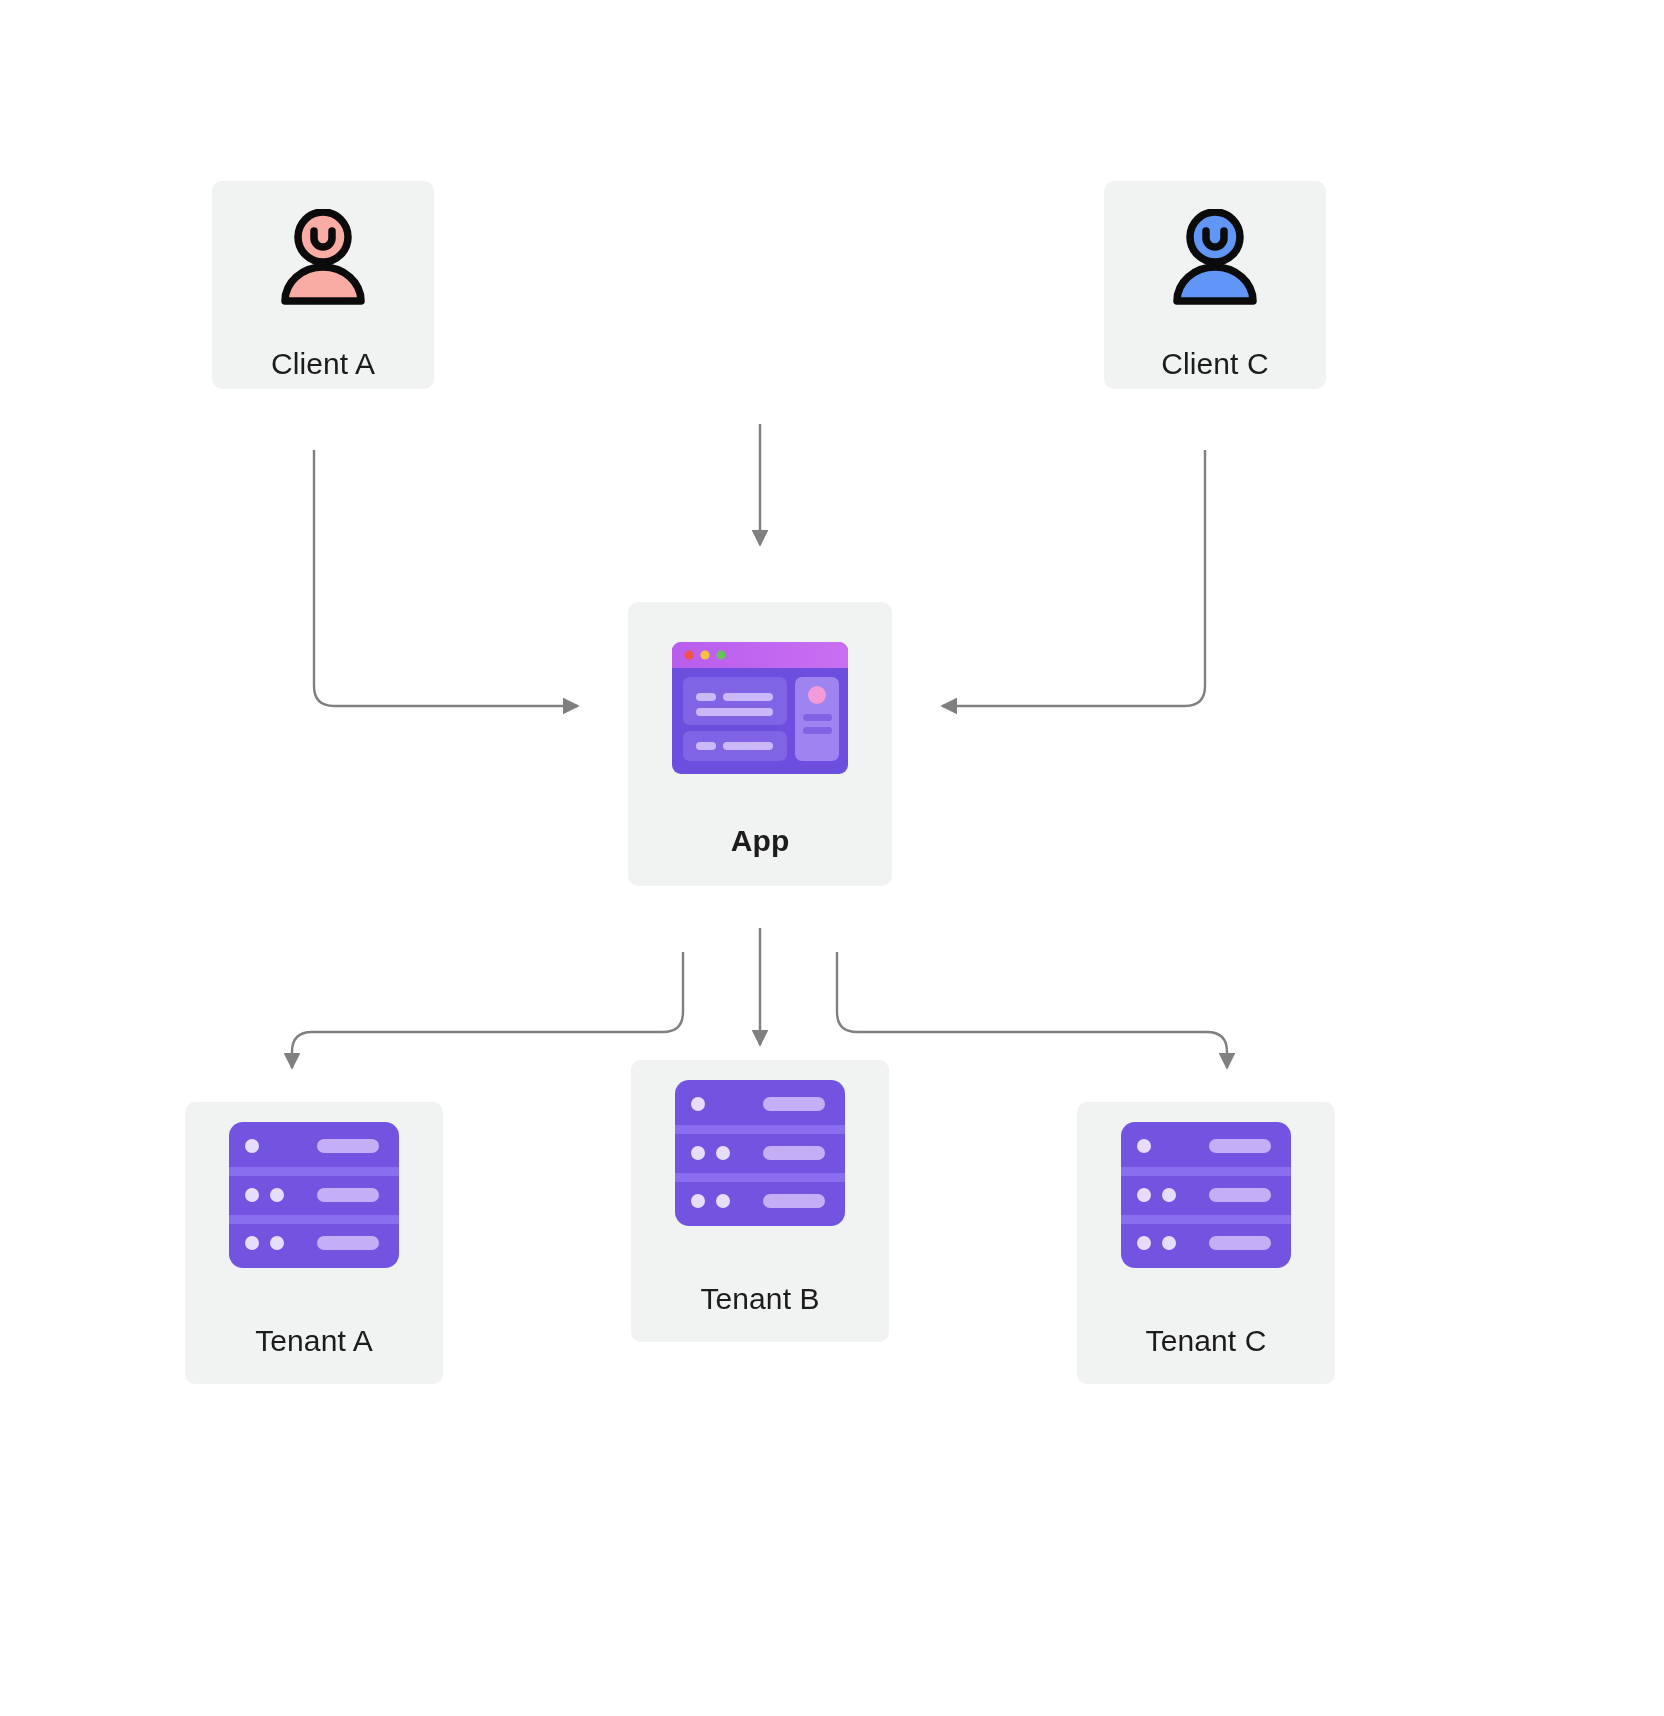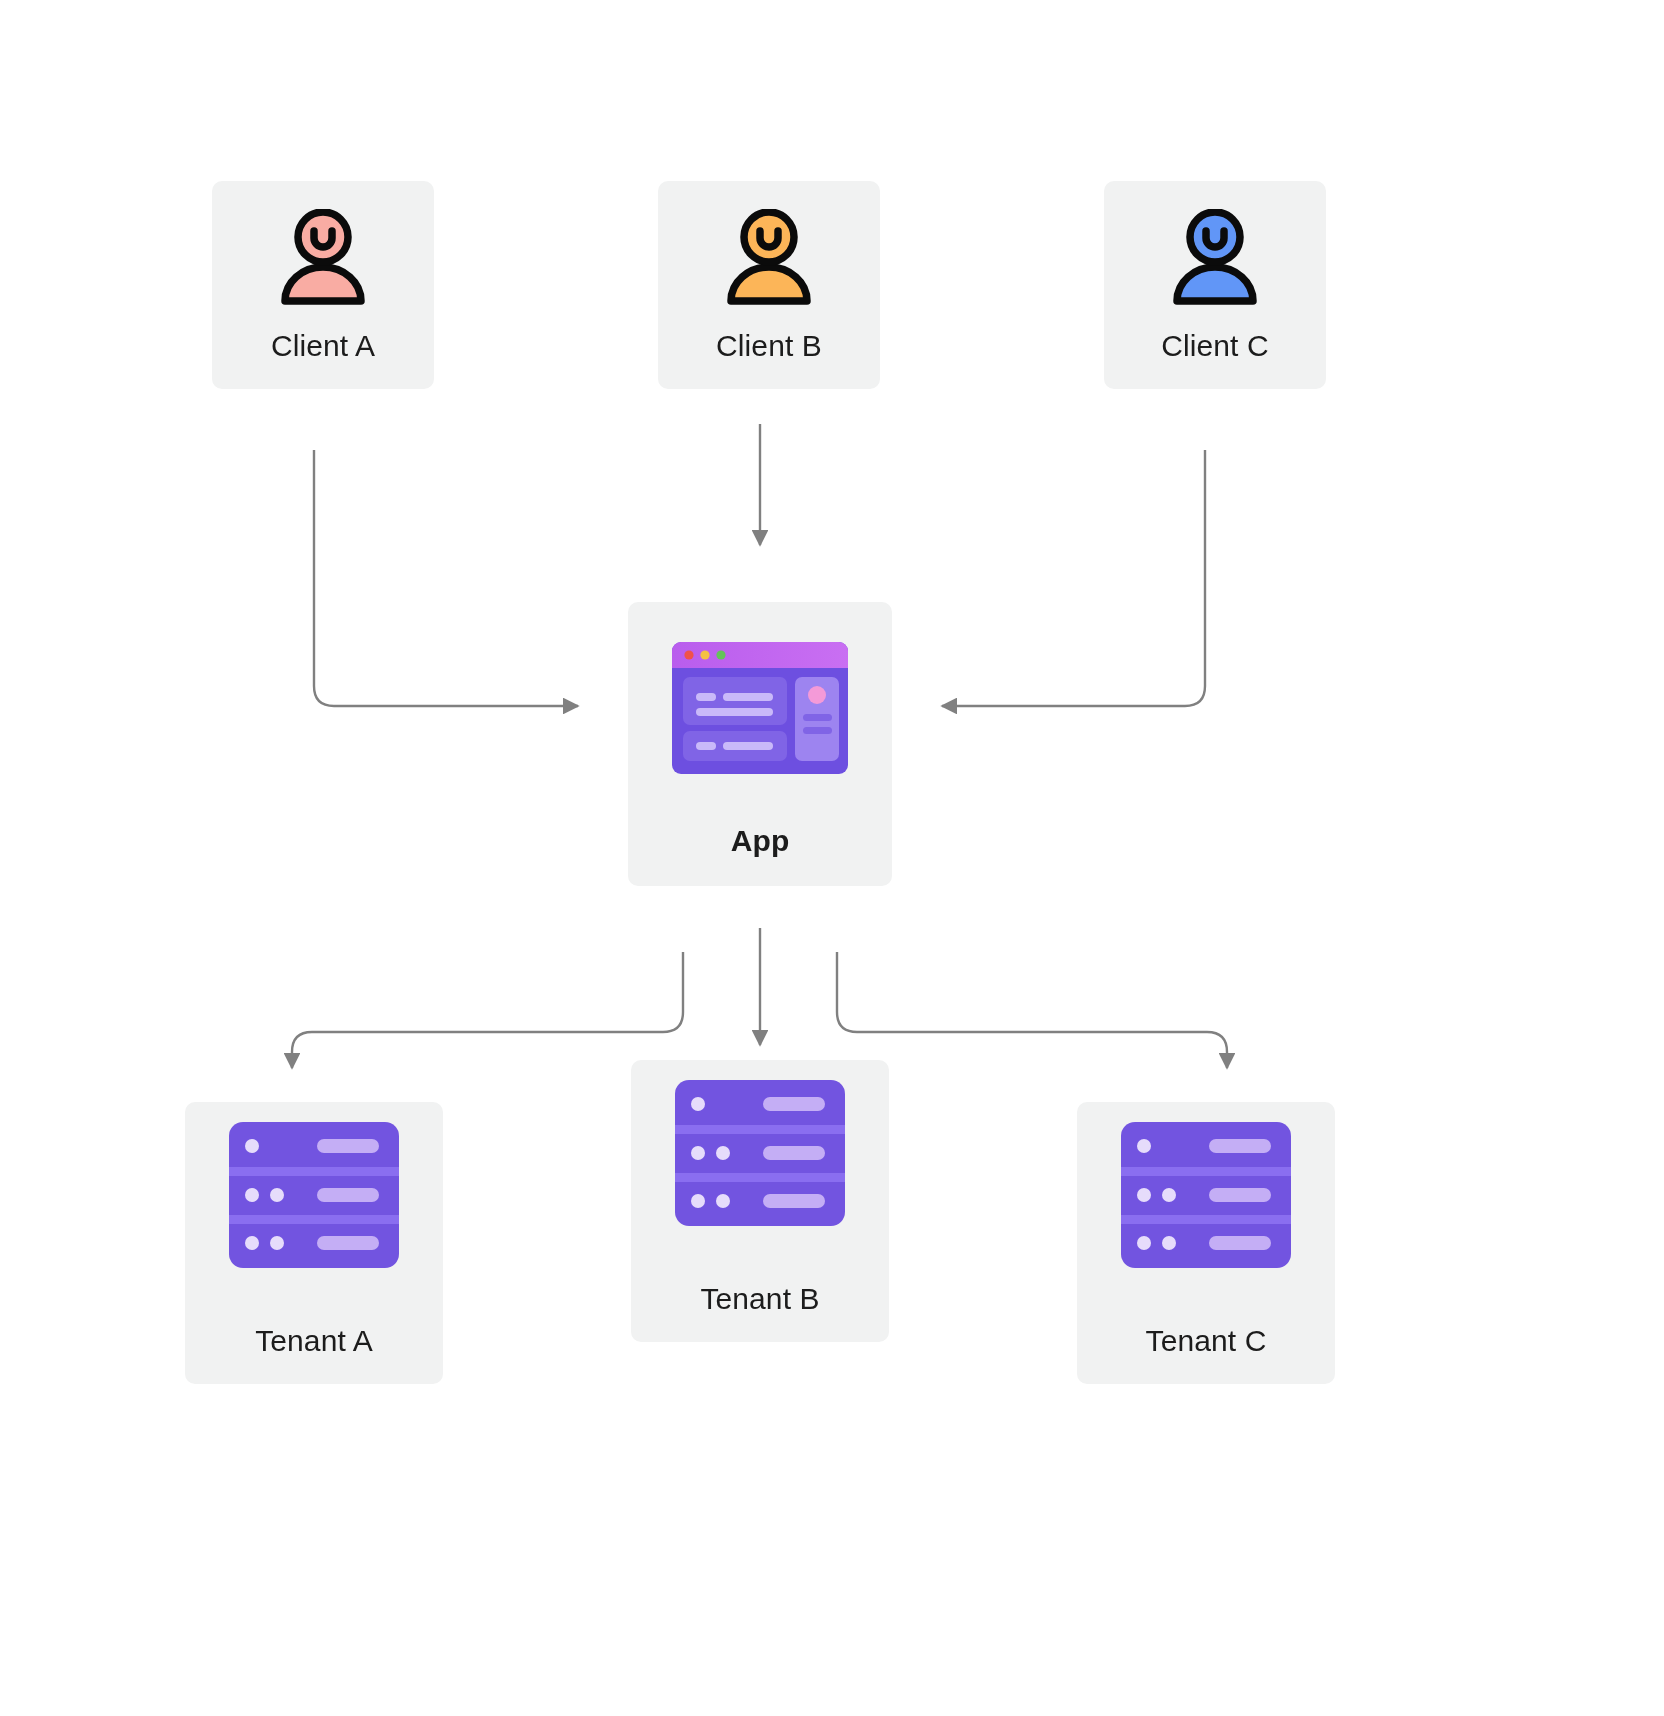--- a/index.html
+++ b/index.html
@@ -43,21 +43,21 @@
     font-size: 30px;
     line-height: 1;
     letter-spacing: 0.1px;
     white-space: nowrap;
   }
   
   .client-card {
     width: 222px;
     height: 208px;
     padding-top: 26px;
-    padding-bottom: 22px;
+    padding-bottom: 4px;
     justify-content: space-between;
   }
   .client-icon-wrap {
     width: 108px;
     height: 108px;
     display: flex;
     align-items: center;
     justify-content: center;
   }
   .client-card .node-label { margin-bottom: 6px; }
@@ -142,30 +142,20 @@
         <path d="M 14 92 A 38 34 0 0 1 90 92 Z" fill="#f9aca3" stroke="#0b0b0b" stroke-width="7.5" stroke-linejoin="round"></path>
 
         <circle cx="52" cy="28" r="25" fill="#f9aca3" stroke="#0b0b0b" stroke-width="7.5"></circle>
 
         <path d="M 43 22 L 43 29 A 9 9 0 0 0 61 29 L 61 22" fill="none" stroke="#0b0b0b" stroke-width="7.5" stroke-linecap="round"></path>
       </svg>
     </div>
     <div class="node-label">Client A</div>
   </div>
 
-  <div class="node client-card" style="left:658px; top:181px;">
-    <div class="client-icon-wrap">
-      <svg width="104" height="104" viewBox="0 0 104 104" xmlns="http://www.w3.org/2000/svg">
-        <path d="M 14 92 A 38 34 0 0 1 90 92 Z" fill="#fcb558" stroke="#0b0b0b" stroke-width="7.5" stroke-linejoin="round"></path>
-        <circle cx="52" cy="28" r="25" fill="#fcb558" stroke="#0b0b0b" stroke-width="7.5"></circle>
-        <path d="M 43 22 L 43 29 A 9 9 0 0 0 61 29 L 61 22" fill="none" stroke="#0b0b0b" stroke-width="7.5" stroke-linecap="round"></path>
-      </svg>
-    </div>
-    <div class="node-label">Client B</div>
-  </div>
 
   <div class="node app-card" style="left:628px; top:602px;">
     <div class="app-icon-wrap">
       <svg width="176" height="132" viewBox="0 0 176 132" xmlns="http://www.w3.org/2000/svg">
         <defs>
           <clipPath id="winclip">
             <rect x="0" y="0" width="176" height="132" rx="9" ry="9"></rect>
           </clipPath>
           <linearGradient id="tbgrad" x1="0" y1="0" x2="1" y2="0">
             <stop offset="0%" stop-color="#b95ded"></stop>

